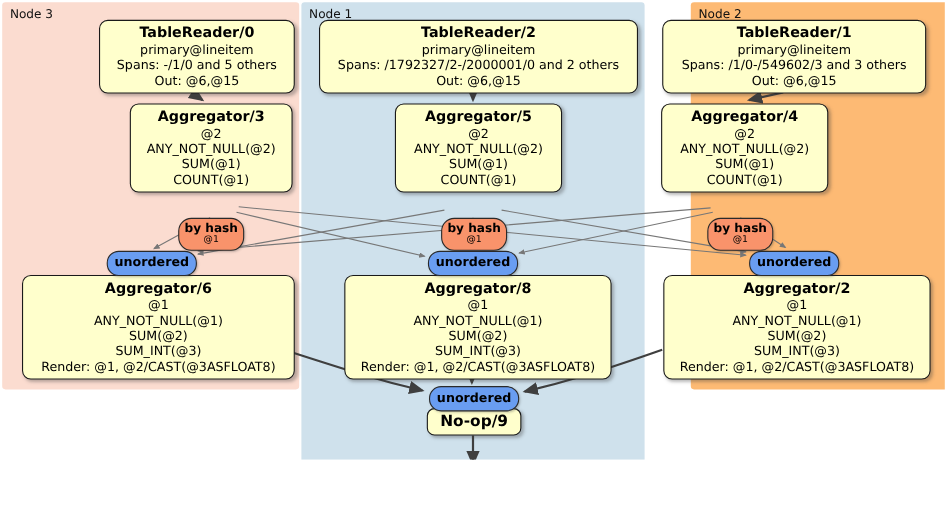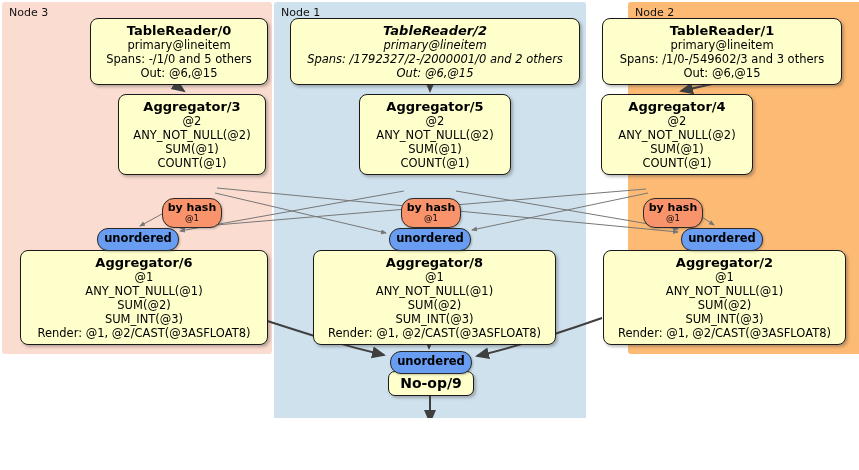--- a/index.html
+++ b/index.html
@@ -107,21 +107,21 @@
   <div class="sync" style="left:97px;top:228px;">unordered</div>
   <div class="proc" style="left:20px;top:250px;width:238px;text-align:center;">
     <div class="proc-title">Aggregator/6</div>
     <div class="proc-line">@1</div>
     <div class="proc-line">ANY_NOT_NULL(@1)</div>
     <div class="proc-line">SUM(@2)</div>
     <div class="proc-line">SUM_INT(@3)</div>
     <div class="proc-line">Render: @1, @2/CAST(@3ASFLOAT8)</div>
   </div>
 
-  <div class="proc" style="left:290px;top:18px;width:280px;font-style:italic;">
+  <div class="proc" style="left:290px;top:18px;width:280px;">
     <div class="proc-title">TableReader/2</div>
     <div class="proc-line">primary@lineitem</div>
     <div class="proc-line">Spans: /1792327/2-/2000001/0 and 2 others</div>
     <div class="proc-line">Out: @6,@15</div>
   </div>
   <div class="proc" style="left:359px;top:94px;width:142px;">
     <div class="proc-title">Aggregator/5</div>
     <div class="proc-line">@2</div>
     <div class="proc-line">ANY_NOT_NULL(@2)</div>
     <div class="proc-line">SUM(@1)</div>

